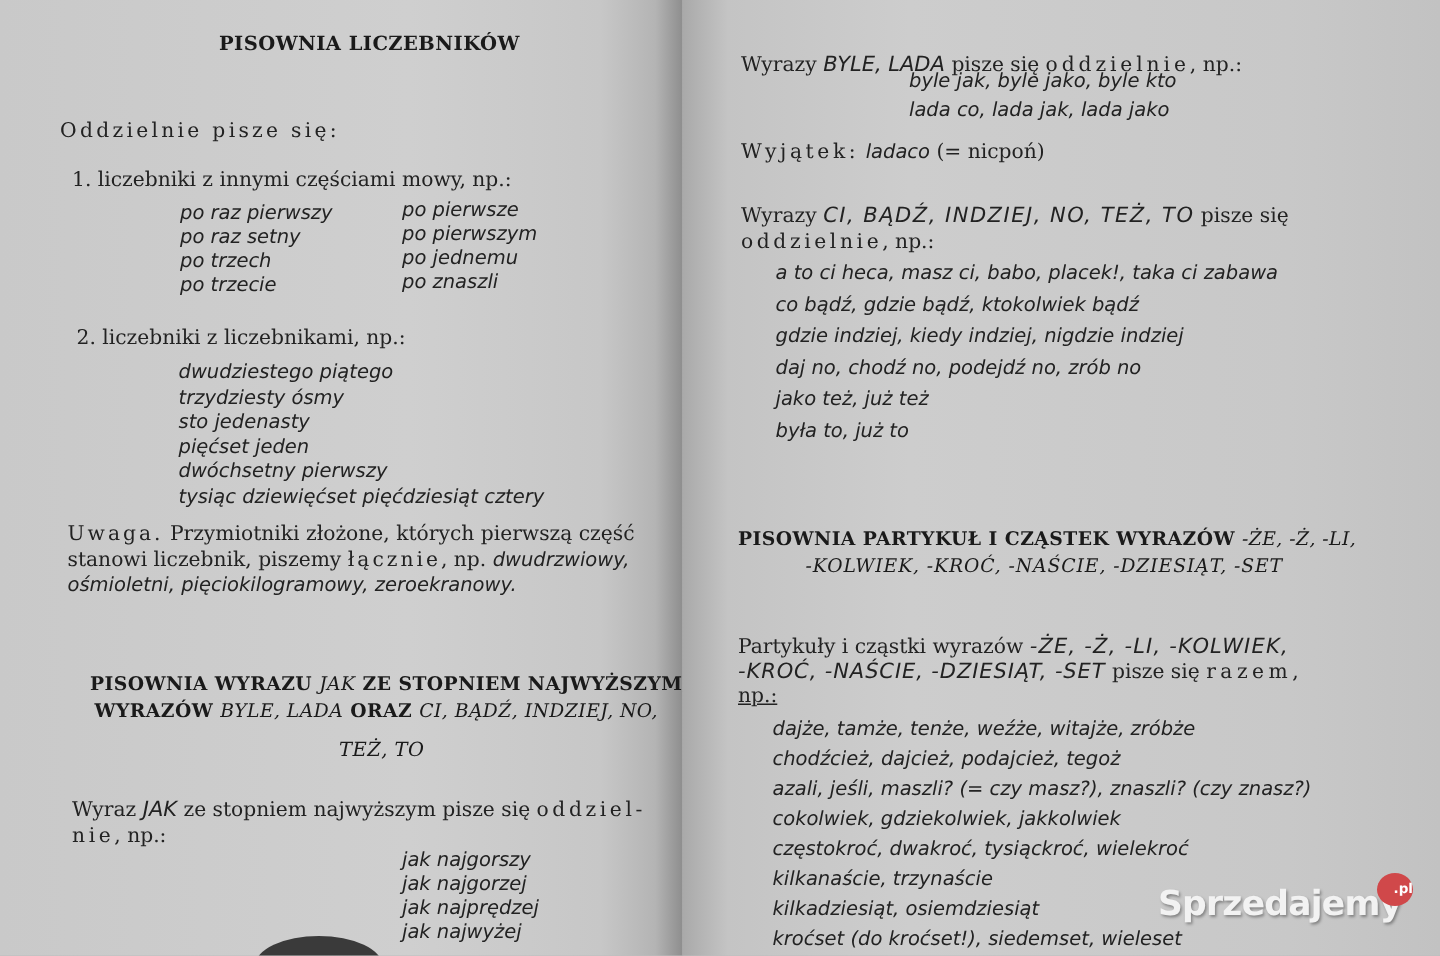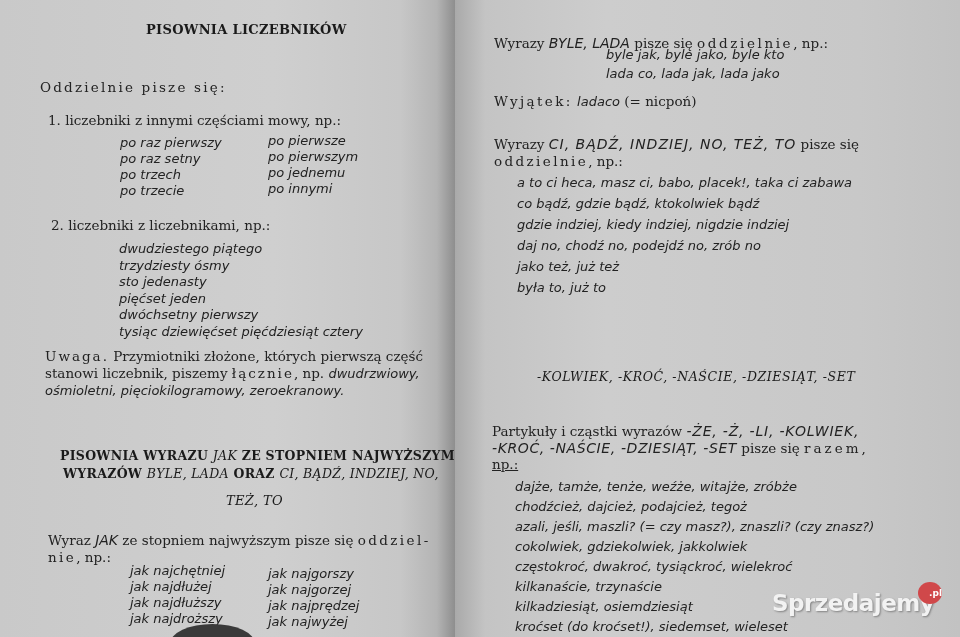--- a/index.html
+++ b/index.html
@@ -58,21 +58,21 @@
   <div class="col it" style="left:120px; top:135px;">
     <span class="line">po raz pierwszy</span>
     <span class="line">po raz setny</span>
     <span class="line">po trzech</span>
     <span class="line">po trzecie</span>
   </div>
   <div class="col it" style="left:268px; top:133px;">
     <span class="line">po pierwsze</span>
     <span class="line">po pierwszym</span>
     <span class="line">po jednemu</span>
-    <span class="line">po innymi</span>
+    <span class="line">po znaszli</span>
   </div>
 
   <div class="abs body" style="left:51px; top:217px;">2. liczebniki z liczebnikami, np.:</div>
 
   <div class="col it" style="left:119px; top:241px;">
     <span class="line" style="line-height:16.5px">dwudziestego piątego</span>
     <span class="line" style="line-height:16.5px">trzydziesty ósmy</span>
     <span class="line" style="line-height:16.5px">sto jedenasty</span>
     <span class="line" style="line-height:16.5px">pięćset jeden</span>
     <span class="line" style="line-height:16.5px">dwóchsetny pierwszy</span>
@@ -108,26 +108,20 @@
   <div class="abs body" style="left:48px; top:532px;">
     <span>Wyraz</span>
     <span class="it" style="font-size:14px">JAK</span>
     <span>ze stopniem najwyższym pisze się</span>
     <span class="spaced" style="letter-spacing:2.4px">oddziel-</span>
   </div>
   <div class="abs body" style="left:48px; top:549px;">
     <span class="spaced" style="letter-spacing:2.4px">nie</span><span>, np.:</span>
   </div>
 
-  <div class="col it" style="left:130px; top:563px;">
-    <span class="line">jak najchętniej</span>
-    <span class="line">jak najdłużej</span>
-    <span class="line">jak najdłuższy</span>
-    <span class="line">jak najdroższy</span>
-  </div>
   <div class="col it" style="left:268px; top:566px;">
     <span class="line">jak najgorszy</span>
     <span class="line">jak najgorzej</span>
     <span class="line">jak najprędzej</span>
     <span class="line">jak najwyżej</span>
   </div>
 
   <div class="blob"></div>
 </div>
 
@@ -159,20 +153,24 @@
   </div>
   <div class="col it" style="left:62px; top:172px;">
     <span class="ex-line">a to ci heca, masz ci, babo, placek!, taka ci zabawa</span>
     <span class="ex-line">co bądź, gdzie bądź, ktokolwiek bądź</span>
     <span class="ex-line">gdzie indziej, kiedy indziej, nigdzie indziej</span>
     <span class="ex-line">daj no, chodź no, podejdź no, zrób no</span>
     <span class="ex-line">jako też, już też</span>
     <span class="ex-line">była to, już to</span>
   </div>
 
+  <div class="abs head" style="left:37px; top:351px; font-size:12.5px;">
+    <span>PISOWNIA PARTYKUŁ I CZĄSTEK WYRAZÓW</span>
+    <span class="hit">-ŻE, -Ż, -LI,</span>
+  </div>
   <div class="abs head hit" style="left:82px; top:369px; font-size:12.5px; letter-spacing:0.6px">-KOLWIEK, -KROĆ, -NAŚCIE, -DZIESIĄT, -SET</div>
 
   <div class="abs body" style="left:37px; top:423px;text-align:right;">
     <span>Partykuły i cząstki wyrazów</span>
     <span class="it" style="font-size:14px; letter-spacing:0.8px">-ŻE, -Ż, -LI, -KOLWIEK,</span>
   </div>
   <div class="abs body" style="left:37px; top:440px;">
     <span class="it" style="font-size:14px; letter-spacing:0.6px">-KROĆ, -NAŚCIE, -DZIESIĄT, -SET</span>
     <span>pisze się</span>
     <span class="spaced" style="letter-spacing:3px">razem</span><span>,</span>

